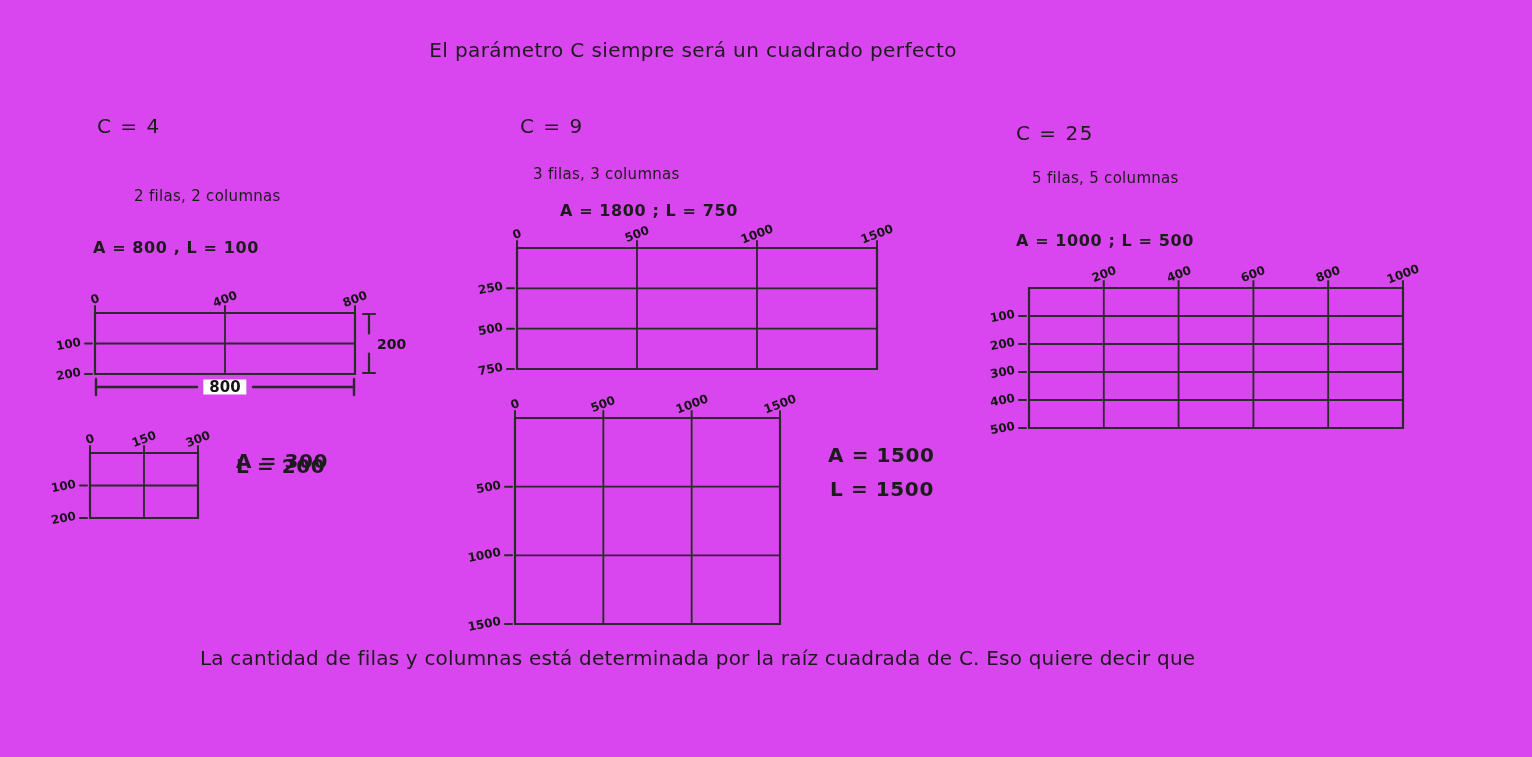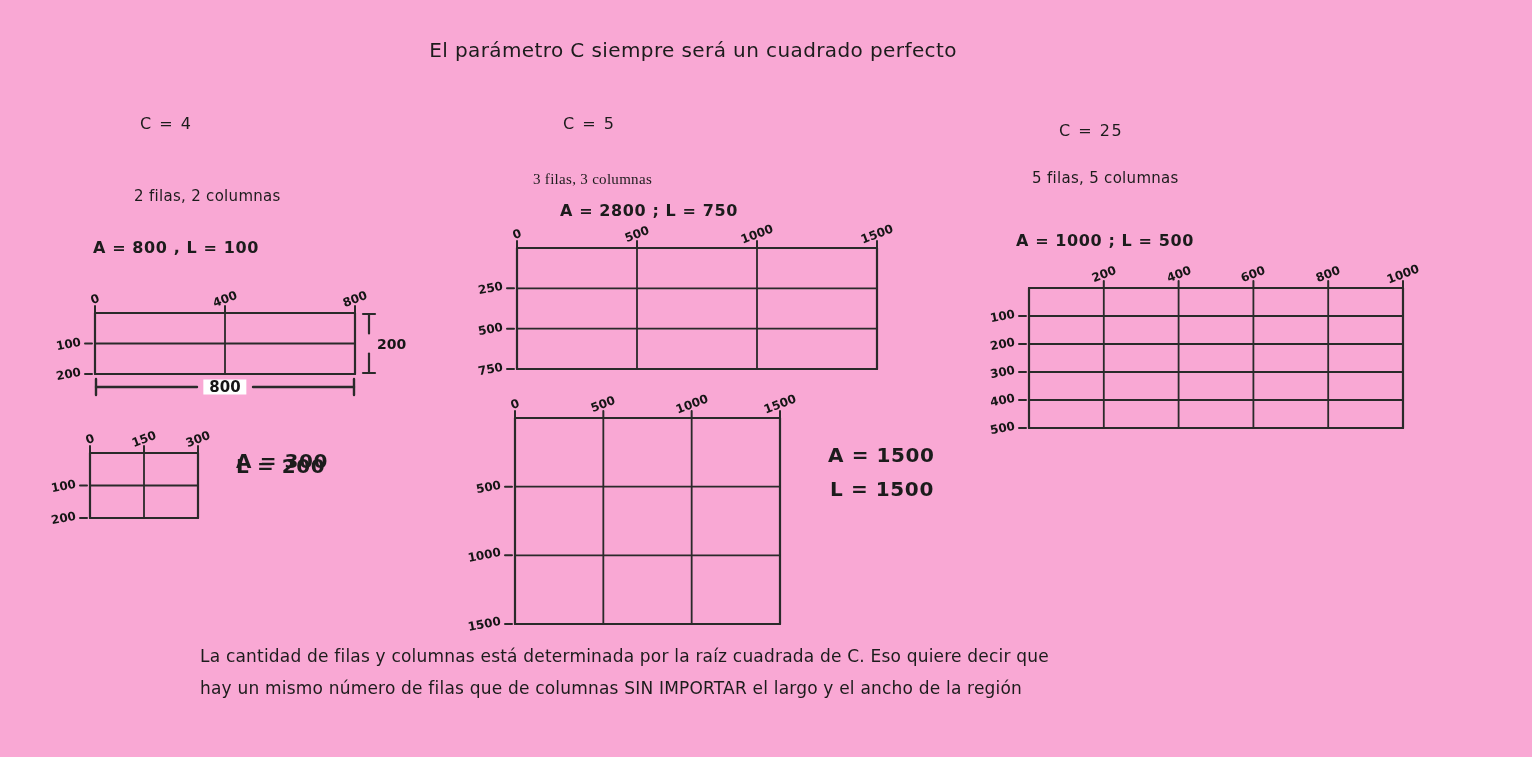--- a/index.html
+++ b/index.html
@@ -1,27 +1,27 @@
 <!DOCTYPE html>
 <html><head>
 <meta charset="utf-8">
 <style>
   * { margin:0; padding:0; box-sizing:border-box; }
   html,body { background:#ffffff; }
   .page {
-    position:relative; width:1532px; height:757px; background:#f9a8d4;
+    position:relative; width:1532px; height:757px; background:#d946ef;
     font-family:"DejaVu Sans", sans-serif; color:#1c1c1c; overflow:hidden;padding-left:12px;
   }
   .abs { position:absolute; white-space:nowrap; }
   .title { font-size:20px; letter-spacing:.4px; }
-  .heading { font-size:16px; letter-spacing:1.5px;margin-left:43px; }
+  .heading { font-size:20px; letter-spacing:1.5px; }
   .subheading { font-size:15px; letter-spacing:.3px; }
   .params { font-size:16px; font-weight:bold; letter-spacing:.6px; }
   .sidelabel { font-size:20px; font-weight:bold; letter-spacing:.6px; }
-  .footer-line { font-size:17px; letter-spacing:.2px; }
+  .footer-line { font-size:20px; letter-spacing:.2px; }
   .grid-panel { position:absolute; }
   .grid-panel svg { position:absolute; left:0; top:0; overflow:visible; }
   .tick {
     position:absolute; font-size:12px; font-weight:bold; color:#161616;
     white-space:nowrap; line-height:1;
   }
   .tick-x { transform:translate(-50%,-100%) rotate(-21deg); top:-8px; }
   .tick-y { transform:translate(-100%,-50%) rotate(-11deg); left:-14px; }
   .dim-r  { position:absolute; font-size:14px; font-weight:bold; transform:translate(0,-50%); }
   .dim-b  { position:absolute; font-size:15px; font-weight:bold; transform:translate(-50%,-50%);
@@ -86,23 +86,23 @@
       <span class="tick tick-x" style="left: 0px;">0</span>
       <span class="tick tick-x" style="left: 54px;">150</span>
       <span class="tick tick-x" style="left: 108px;">300</span>
       <span class="tick tick-y" style="top: 32.5px;">100</span>
       <span class="tick tick-y" style="top: 65px;">200</span>
     </div>
 
   <div class="abs sidelabel" style="left:236px;top:449px;">A = 300</div>
   <div class="abs sidelabel" style="left:236px;top:454px;">L = 200</div>
 
-  <div class="abs heading" style="left:520px;top:114px;">C = 5</div>
-  <div class="abs subheading" style="left:533px;top:171px;font-family:Liberation Serif, serif;">3 filas, 3 columnas</div>
-  <div class="abs params" style="left:560px;top:201px;">A = 2800 ;   L = 750</div>
+  <div class="abs heading" style="left:520px;top:114px;">C = 9</div>
+  <div class="abs subheading" style="left:533px;top:165px;">3 filas, 3 columnas</div>
+  <div class="abs params" style="left:560px;top:201px;">A = 1800 ;   L = 750</div>
 
   <div class="grid-panel" style="left:517px;top:248px;width:360px;height:121px;">
       <svg width="360" height="121">
         <line x1="0" y1="0" x2="360" y2="0" stroke="#2a2a2a" stroke-width="2.2" stroke-linecap="round"></line>
         <line x1="0" y1="121" x2="360" y2="121" stroke="#2a2a2a" stroke-width="2.2" stroke-linecap="round"></line>
         <line x1="0" y1="0" x2="0" y2="121" stroke="#2a2a2a" stroke-width="2.2" stroke-linecap="round"></line>
         <line x1="360" y1="0" x2="360" y2="121" stroke="#2a2a2a" stroke-width="2.2" stroke-linecap="round"></line>
         <line x1="120" y1="0" x2="120" y2="121" stroke="#2a2a2a" stroke-width="1.8" stroke-linecap="round"></line>
         <line x1="240" y1="0" x2="240" y2="121" stroke="#2a2a2a" stroke-width="1.8" stroke-linecap="round"></line>
         <line x1="0" y1="40.333333333333336" x2="360" y2="40.333333333333336" stroke="#2a2a2a" stroke-width="1.8" stroke-linecap="round"></line>
@@ -189,15 +189,14 @@
       <span class="tick tick-x" style="left: 299.2px;">800</span>
       <span class="tick tick-x" style="left: 374px;">1000</span>
       <span class="tick tick-y" style="top: 28px;">100</span>
       <span class="tick tick-y" style="top: 56px;">200</span>
       <span class="tick tick-y" style="top: 84px;">300</span>
       <span class="tick tick-y" style="top: 112px;">400</span>
       <span class="tick tick-y" style="top: 140px;">500</span>
     </div>
 
   <div class="abs footer-line" style="left:200px;top:646px;">La cantidad de filas y columnas está determinada por la raíz cuadrada de C. Eso quiere decir que</div>
-  <div class="abs footer-line" style="left:200px;top:678px;">hay un mismo número de filas que de columnas SIN IMPORTAR el largo y el ancho de la región</div>
 
 </div>
 
 </body></html>

